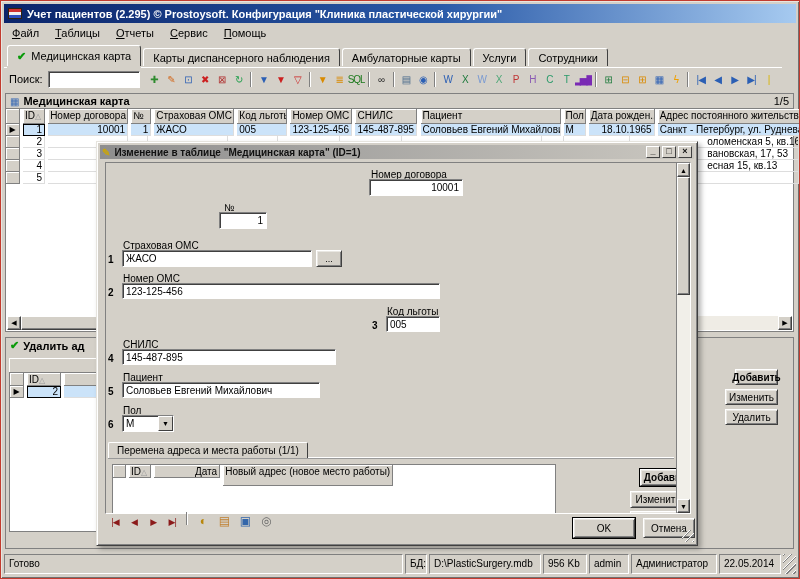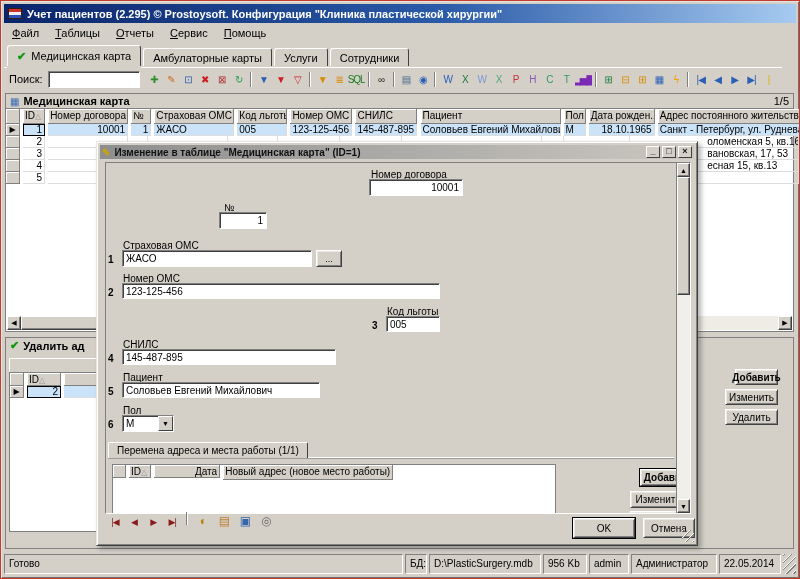--- a/index.html
+++ b/index.html
@@ -149,20 +149,23 @@
     <span class="menu-item">Сервис</span>
     <span class="menu-item">Помощь</span>
   </div>
 
   <div class="tabrow">
     <span class="tab active">
       <span class="check">✔</span>
       <span>Медицинская карта</span>
     </span>
     <span class="tab">
+        <span>Карты диспансерного наблюдения</span>
+      </span>
+    <span class="tab">
         <span>Амбулаторные карты</span>
       </span>
     <span class="tab">
         <span>Услуги</span>
       </span>
     <span class="tab">
         <span>Сотрудники</span>
       </span>
   </div>
 
@@ -347,21 +350,21 @@
         <span class="darr">▼</span>
       </span>
 
       <span class="subtab">Перемена адреса и места работы (1/1)</span>
       <span class="subframe-line"></span>
       <div class="subtable">
         <div class="thead" style="height:13px;">
           <span class="hc sc0" style="height:13px"></span>
           <span class="hc sc1" style="height:13px"><span>ID</span><span class="sort">△</span></span>
           <span class="hc sc2 ra" style="height:13px">Дата</span>
-          <span class="hc" style="height:15px;width:170px;">Новый адрес (новое место работы)</span>
+          <span class="hc" style="height:21px;width:170px;">Новый адрес (новое место работы)</span>
         </div>
       </div>
       <div class="sub-btns">
         <span class="btn bold default" style="position:absolute;top:306px;width:56px;height:17px;">Добавить</span>
         <span class="btn" style="position:absolute;top:328px;width:56px;height:17px;">Изменить</span>
         <span class="btn" style="position:absolute;top:348px;width:56px;height:17px;"></span>
       </div>
       <div class="vscroll">
         <span class="sbtn vup" style="width:13px;">▲</span>
         <span class="vthumb"></span>

